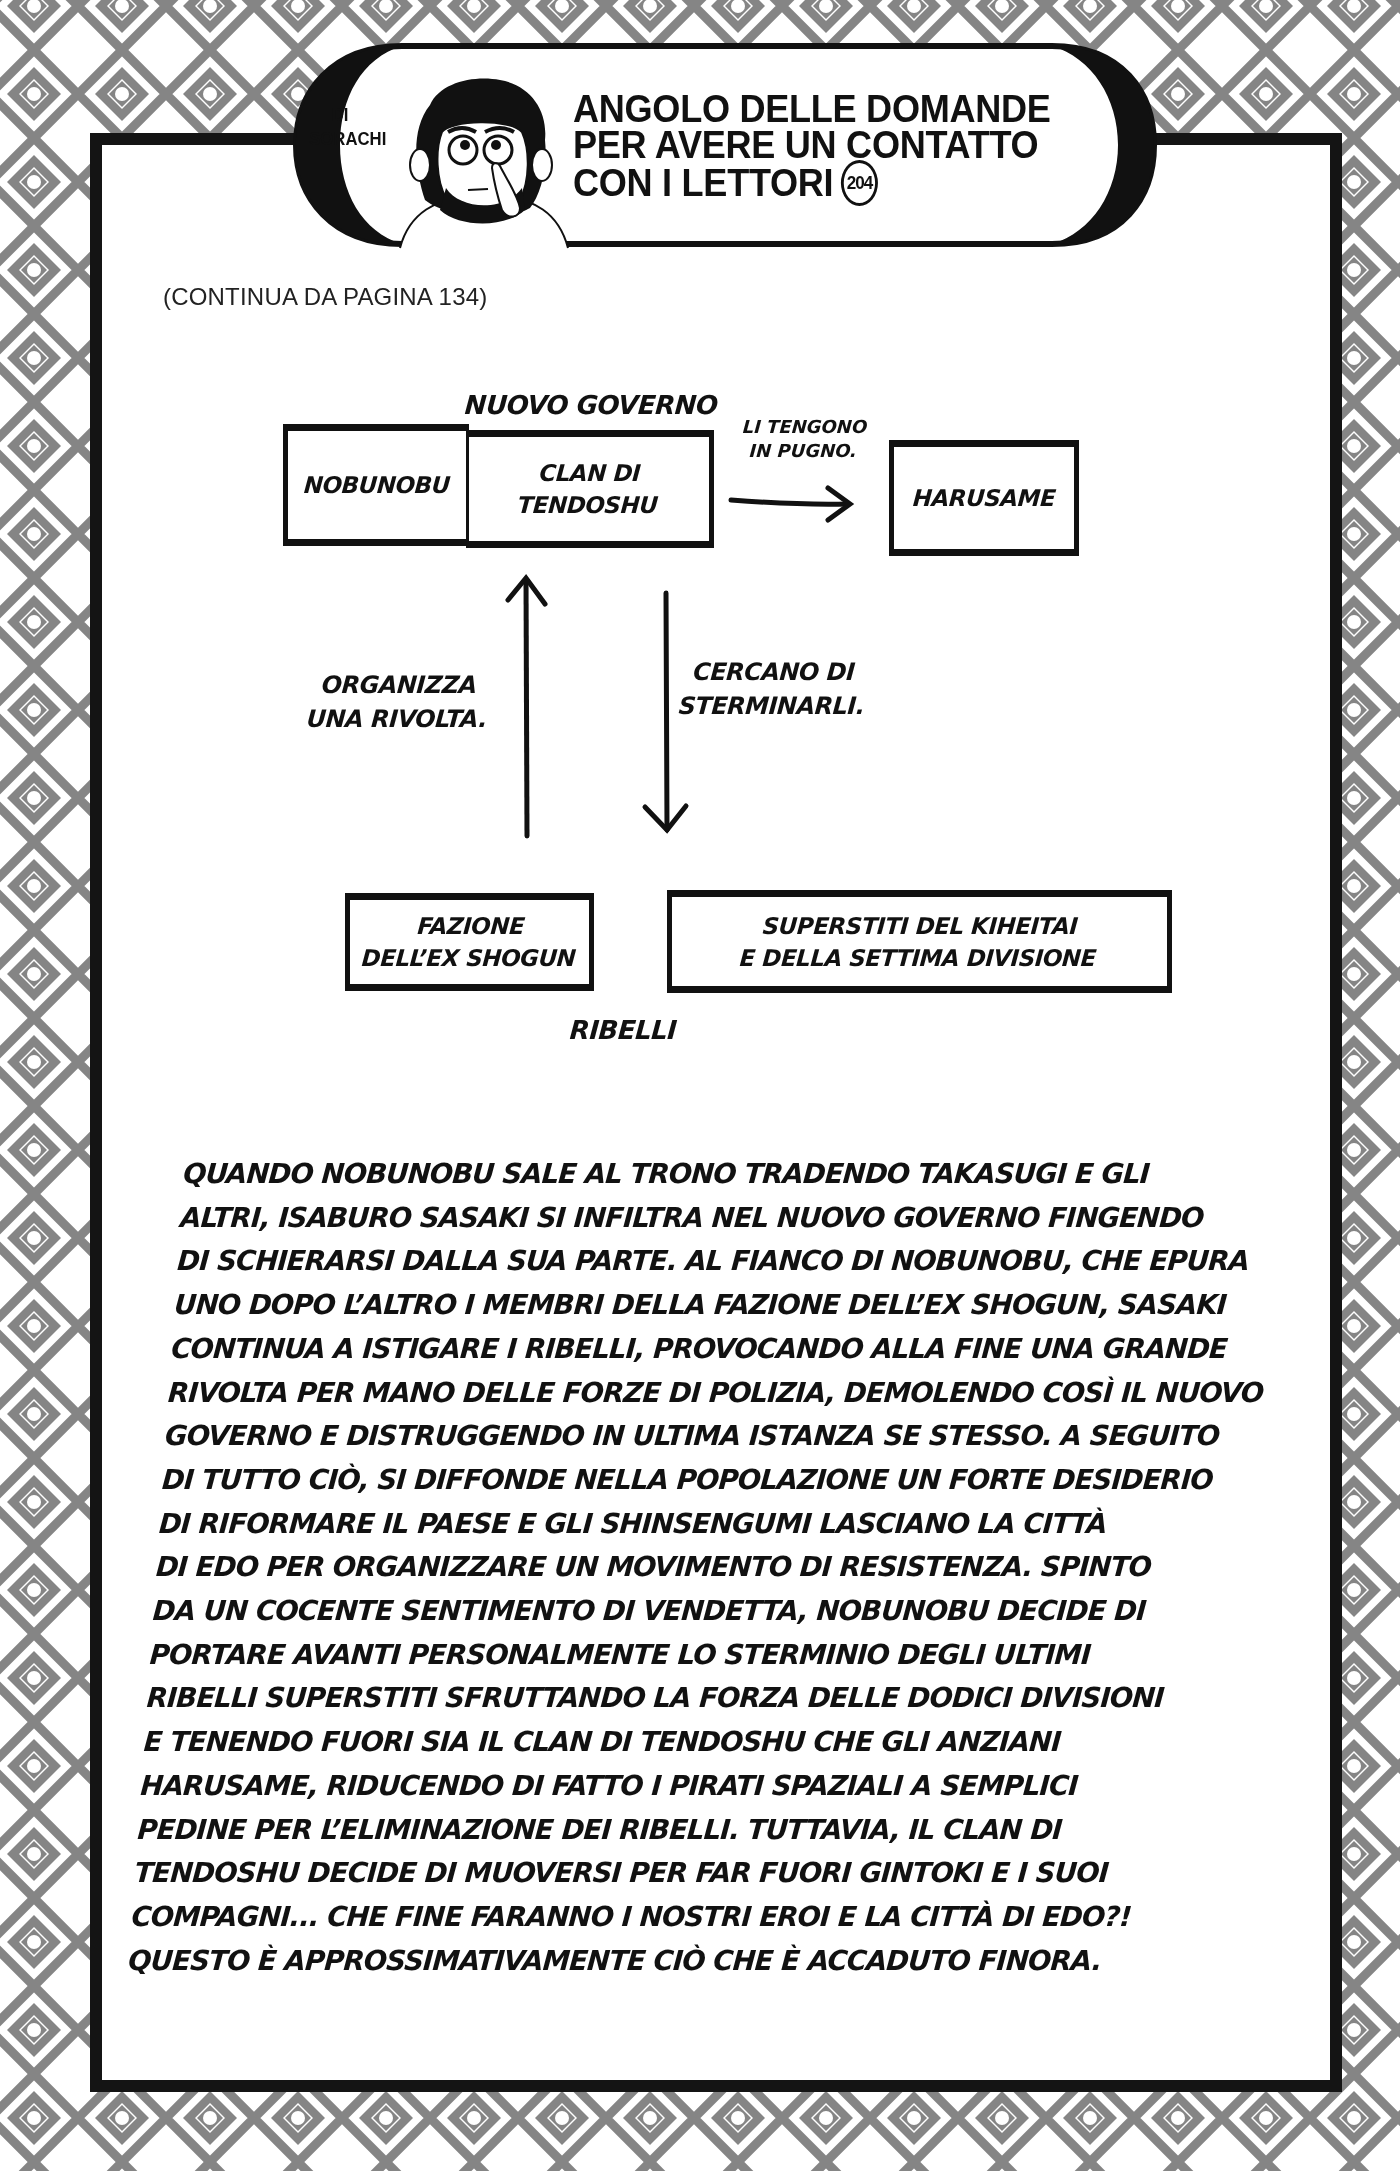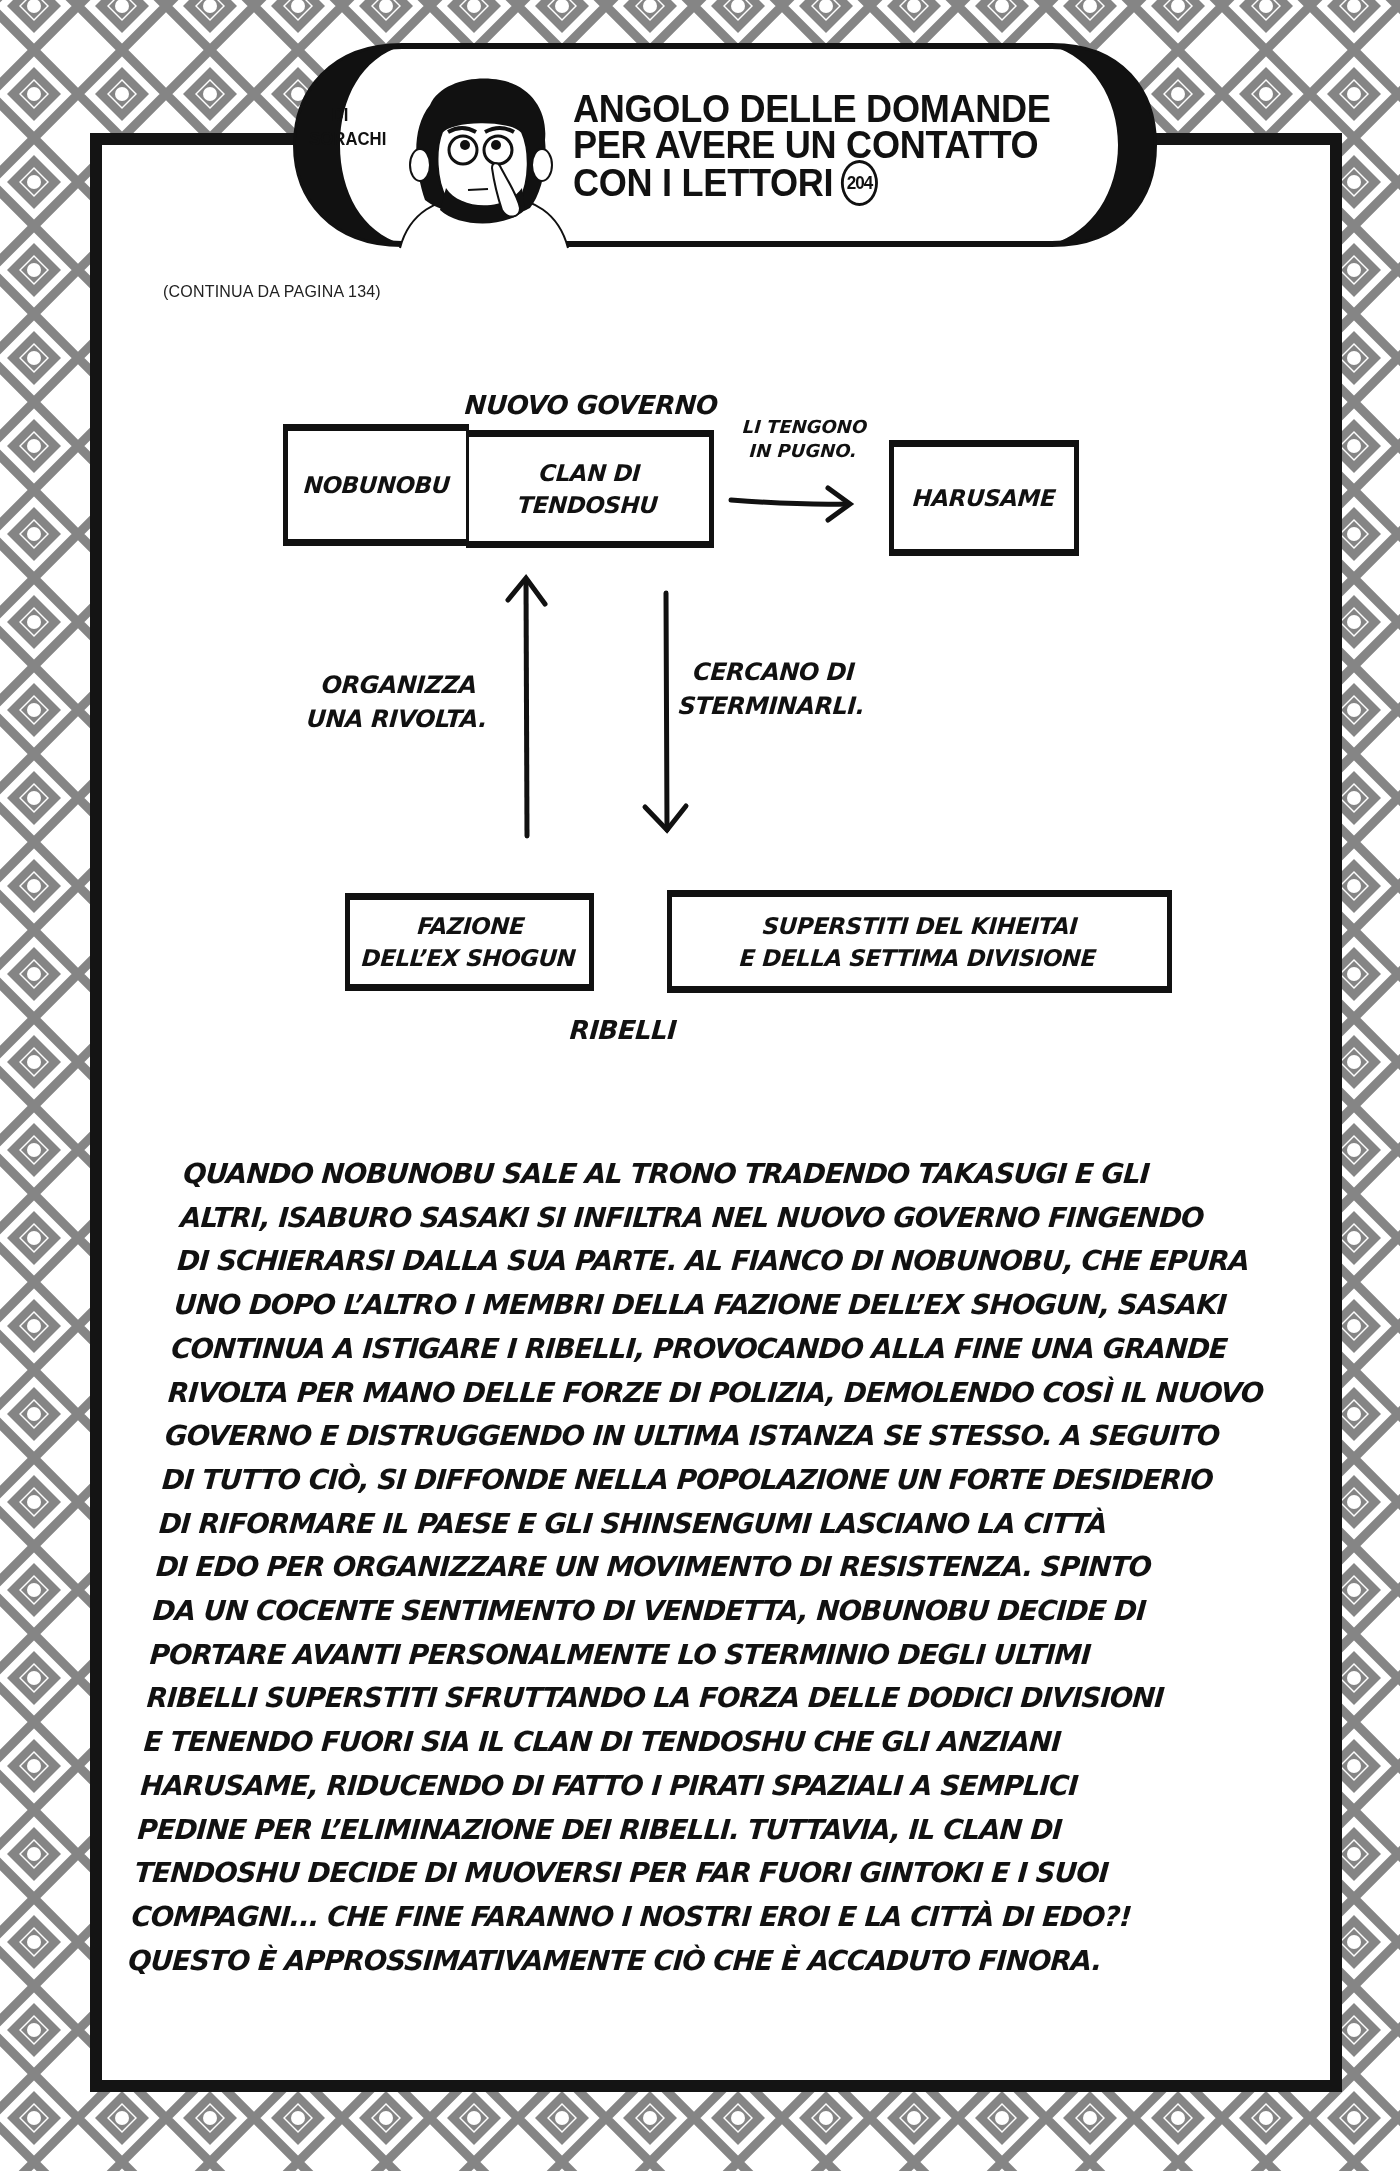--- a/index.html
+++ b/index.html
@@ -6,21 +6,21 @@
   body { width:1400px; height:2171px; position:relative; overflow:hidden; background:#ffffff; font-family:"Liberation Sans", sans-serif; }
   .bg-pattern { position:absolute; left:0; top:0; width:1400px; height:2171px; }
   .frame { position:absolute; left:90px; top:133px; width:1228px; height:1935px; background:#fff; border:12px solid #141414; box-sizing:content-box; }
   .header-pill { position:absolute; left:292px; top:42px; width:866px; height:206px; }
   .header-pill svg { position:absolute; left:0; top:0; }
   .by-label { position:absolute; left:305px; top:103px; width:70px; text-align:center; font-family:"Liberation Sans", sans-serif; font-weight:bold; font-size:19px; line-height:24px; color:#111; transform:scaleX(0.88); }
   .avatar { position:absolute; left:380px; top:70px; width:200px; height:180px; }
   .title { position:absolute; left:573px; top:91px; font-family:"Liberation Sans", sans-serif; font-weight:bold; font-size:38px; line-height:36px; color:#111; letter-spacing:-0.3px; transform:scaleX(0.95); transform-origin:left top; }
   .title div { white-space:nowrap; }
   .issue-badge { display:inline-block; width:33px; height:40px; border:3px solid #111; border-radius:50%; font-size:18px; line-height:40px; text-align:center; vertical-align:middle; margin-left:8px; letter-spacing:-1px; position:relative; top:-3px; }
-  .continue-note { position:absolute; left:163px; top:283px; font-family:"Liberation Sans", sans-serif; font-size:16px; color:#222; letter-spacing:0.2px; }
+  .continue-note { position:absolute; left:163px; top:283px; font-family:"Liberation Sans", sans-serif; font-size:24px; color:#222; letter-spacing:0.2px; }
   .hand { font-family:"DejaVu Sans", sans-serif; font-weight:bold; font-style:italic; color:#111; text-transform:uppercase; transform:skewX(-4deg); }
   .abs { position:absolute; }
   .box { position:absolute; border:5px solid #111; border-top-width:7px; border-bottom-width:7px; box-sizing:border-box; display:flex; align-items:center; justify-content:center; text-align:center; }
   .diag-label { font-size:24px; line-height:30px; letter-spacing:-0.5px; }
   .box .diag-label { font-size:23px; line-height:32px; }
   .body-text { position:absolute; left:156px; top:1152px; width:1130px; font-size:27.5px; line-height:43.7px; letter-spacing:-0.9px; }
   .body-text div { white-space:nowrap; }
   .diagram-svg { position:absolute; left:0; top:0; pointer-events:none; }
 </style>
 </head>

